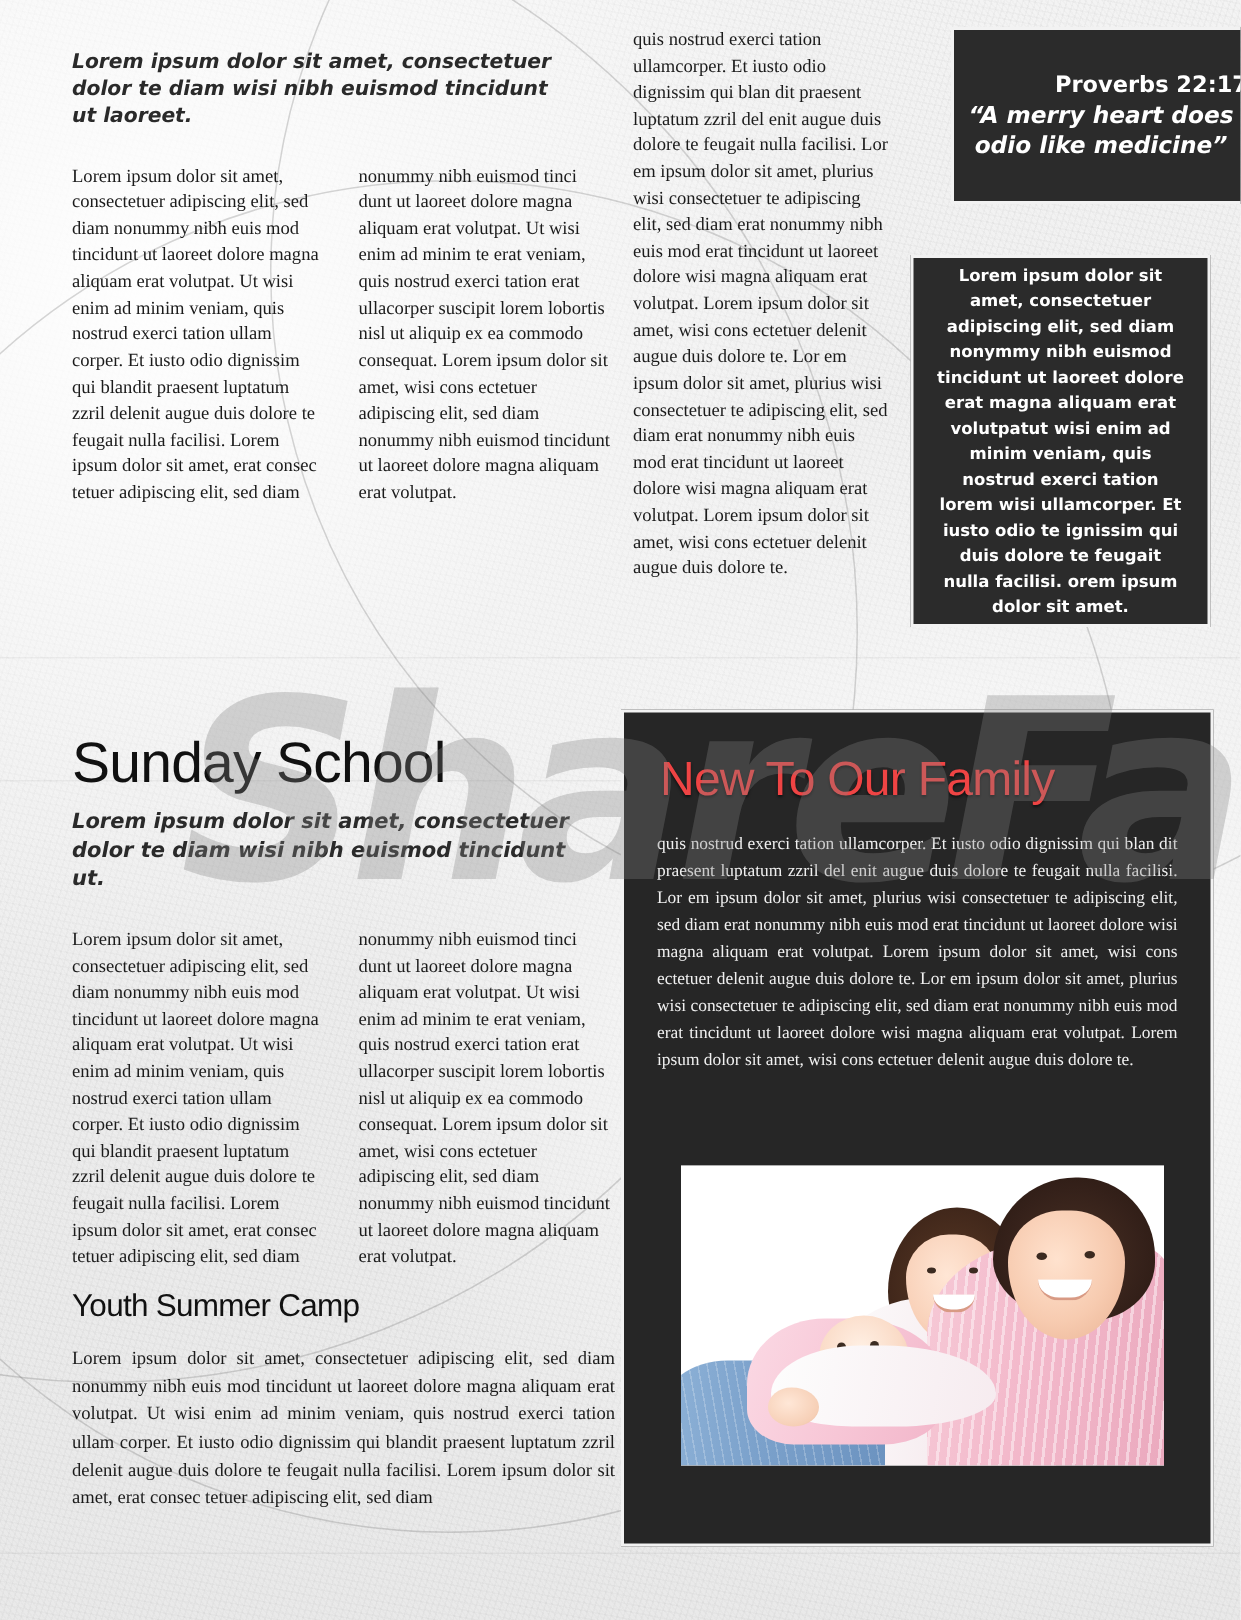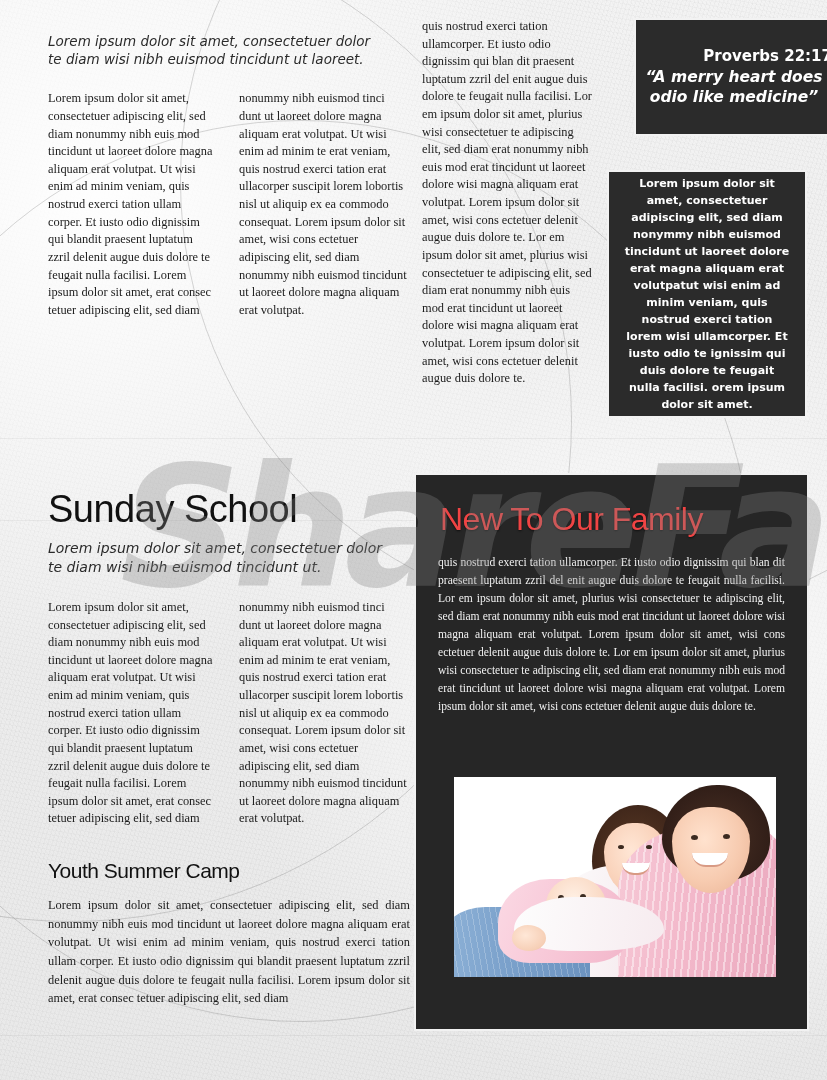--- a/index.html
+++ b/index.html
@@ -67,21 +67,21 @@
     font-family: "Liberation Sans", sans-serif;
     font-weight: 400;
     color: #111111;
     letter-spacing: -0.5px;
     line-height: 1.06;
     margin: 0;
   }
   .subtitle {
     font-family: "DejaVu Sans", sans-serif;
     font-style: italic;
-    font-weight: 400;
+    font-weight: 700;
     color: #2a2a2a;
     line-height: 1.35;
     margin: 0;
   }
   .body-col {
     font-family: "Liberation Serif", serif;
     font-size: 12.4px;
     line-height: 1.42;
     color: #1b1b1b;
     text-align: left;

